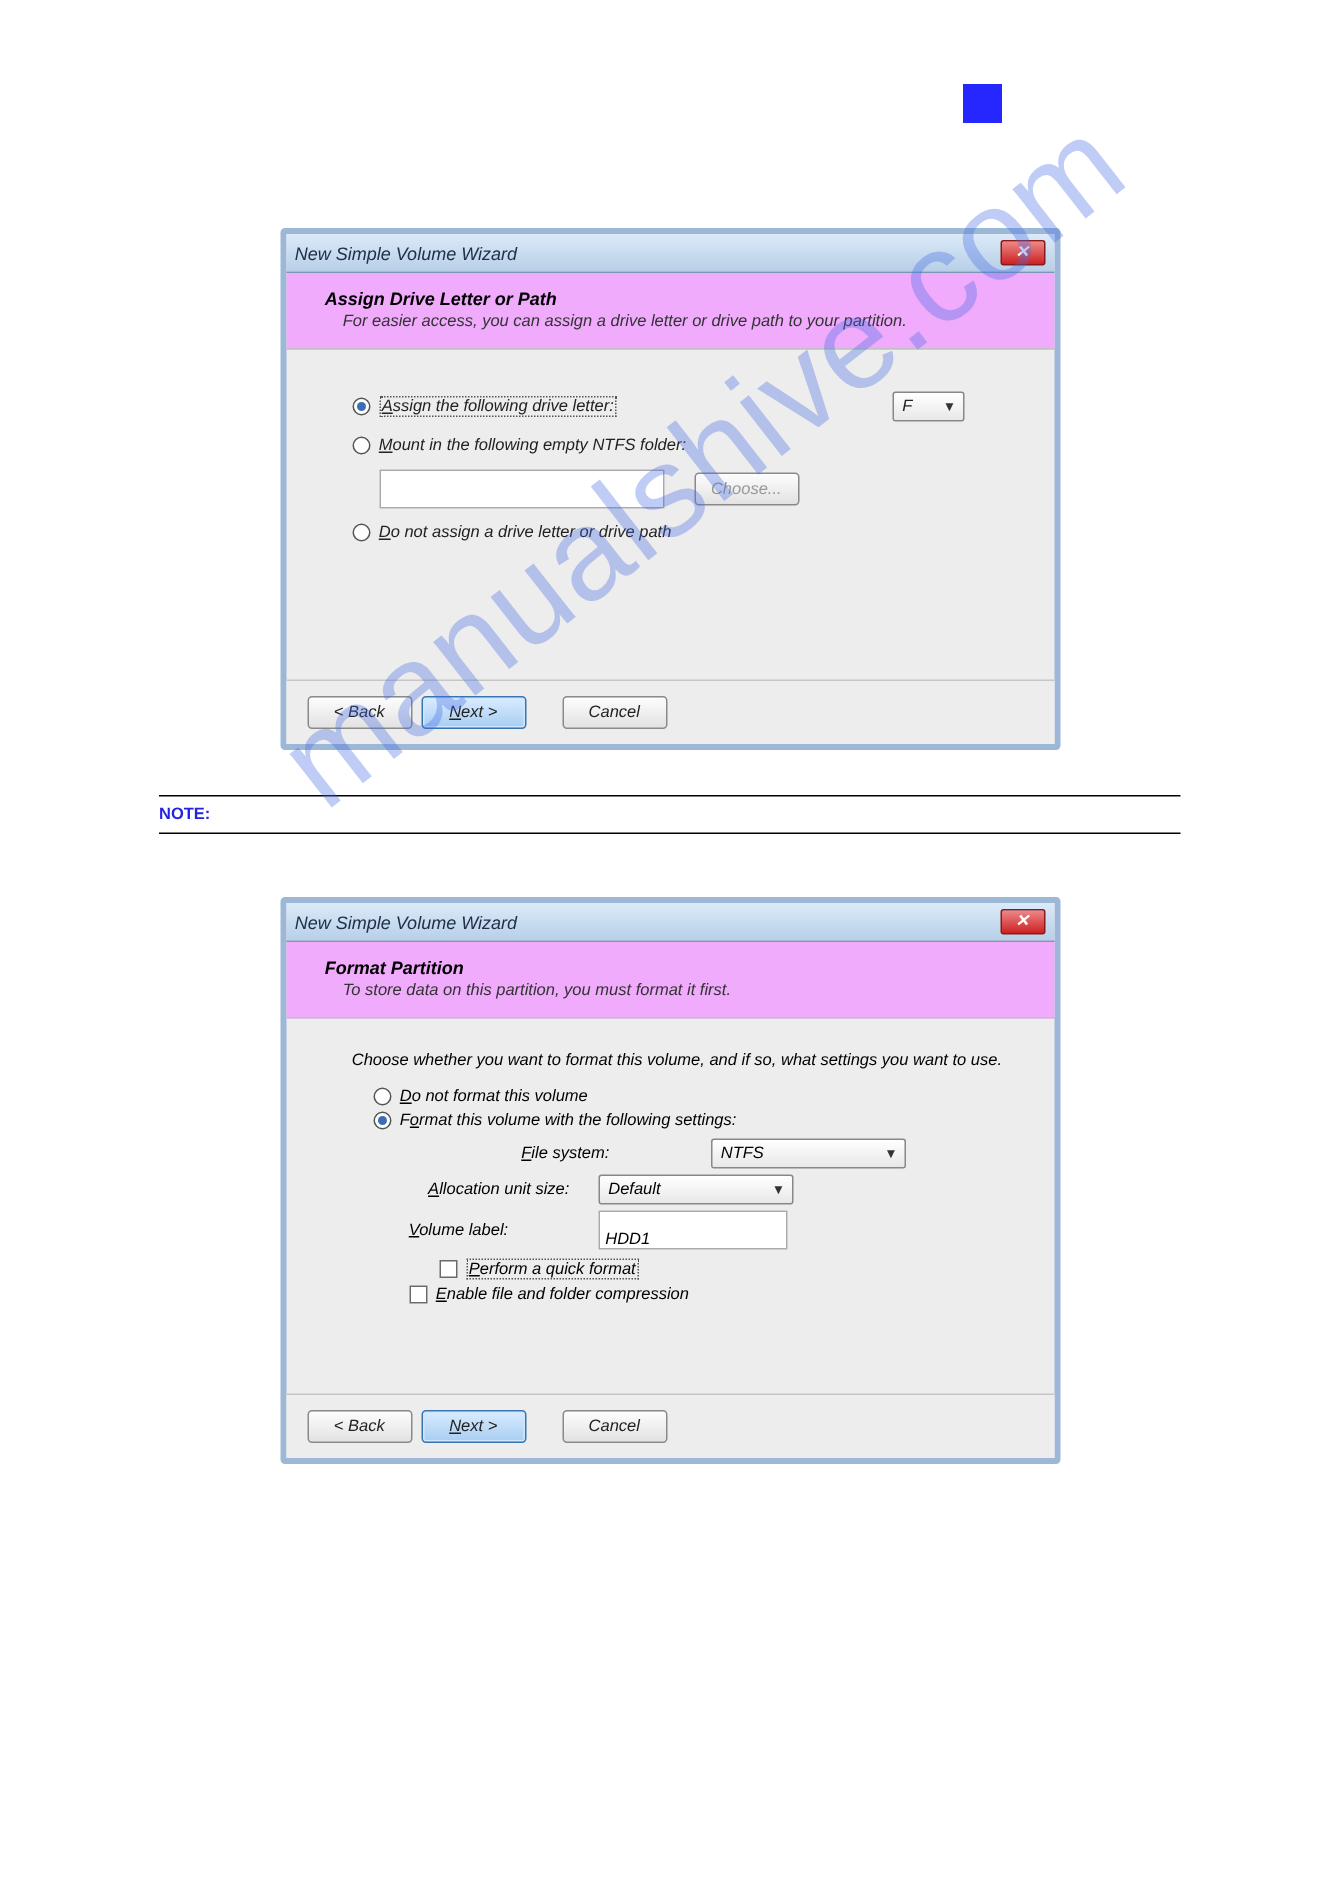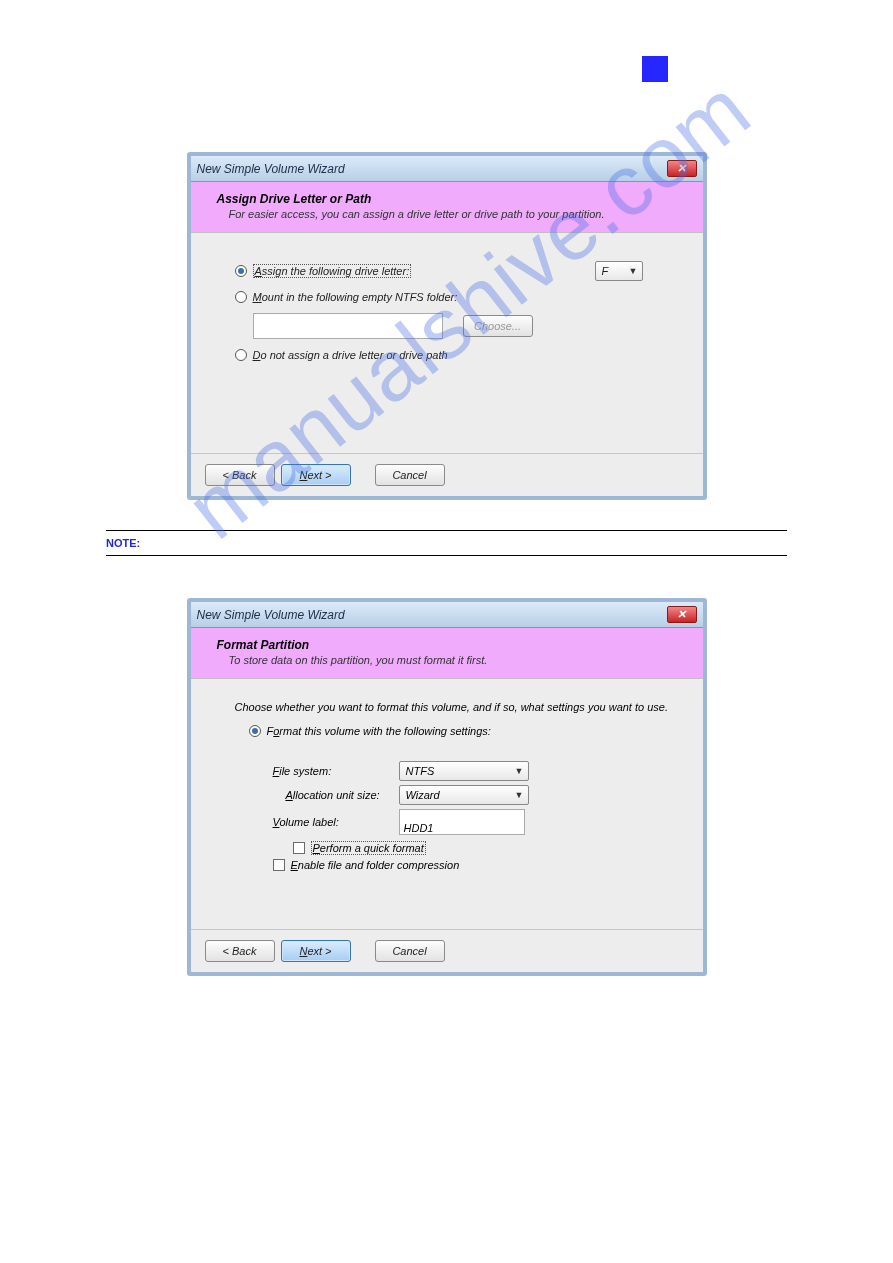--- a/index.html
+++ b/index.html
@@ -261,41 +261,47 @@
         </span>
       </div>
       <div class="banner">
         <div class="banner-title">Format Partition</div>
         <div class="banner-sub">To store data on this partition, you must format it first.</div>
       </div>
       <div class="body2">
         <div style="margin:6px 0 12px 10px;">Choose whether you want to format this volume, and if so, what settings you want to use.</div>
 
         <div class="row2 indent">
+          <span class="radio"></span>
+          <span>
+            <span class="underline">D</span>o not format this volume
+          </span>
+        </div>
+        <div class="row2 indent">
           <span class="radio checked"></span>
           <span>
             F<span class="underline">o</span>rmat this volume with the following settings:
           </span>
         </div>
 
-        <div class="row2" style="margin-left:48px;margin-top:24px;">
+        <div class="row2" style="margin-left:48px;margin-top:6px;justify-content:center;">
           <span class="lbl2">
             <span class="underline">F</span>ile system:
           </span>
           <span class="select" style="width:130px;">
             <span>NTFS</span>
             <span class="arrow">▼</span>
           </span>
         </div>
         <div class="row2" style="margin-left:48px;text-align:center;">
           <span class="lbl2">
             <span class="underline">A</span>llocation unit size:
           </span>
           <span class="select" style="width:130px;">
-            <span>Wizard</span>
+            <span>Default</span>
             <span class="arrow">▼</span>
           </span>
         </div>
         <div class="row2" style="margin-left:48px;">
           <span class="lbl2">
             <span class="underline">V</span>olume label:
           </span>
           <span class="textin" style="width:126px;">HDD1</span>
         </div>
         <div class="row2" style="margin-left:48px;margin-top:6px;padding-left:20px;">

